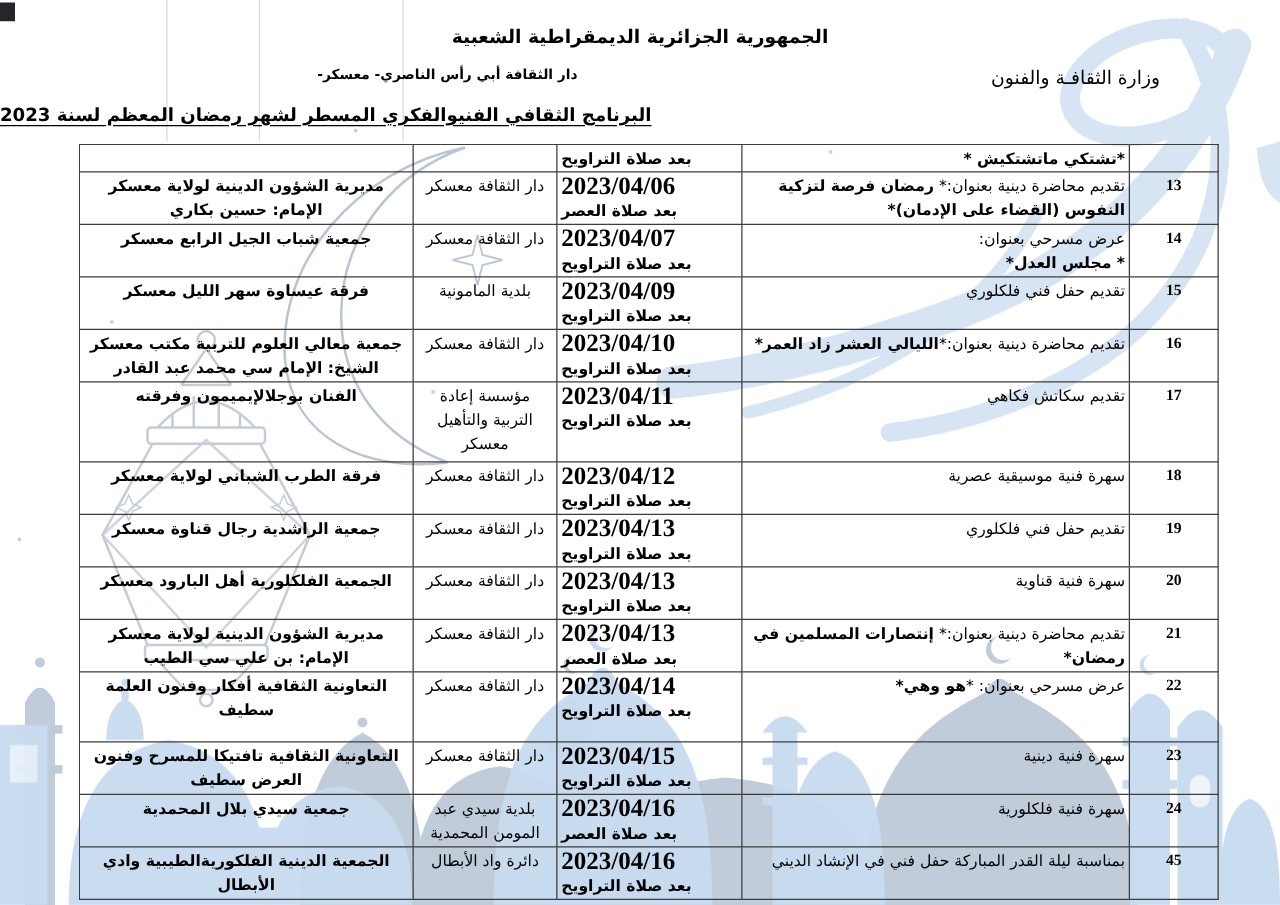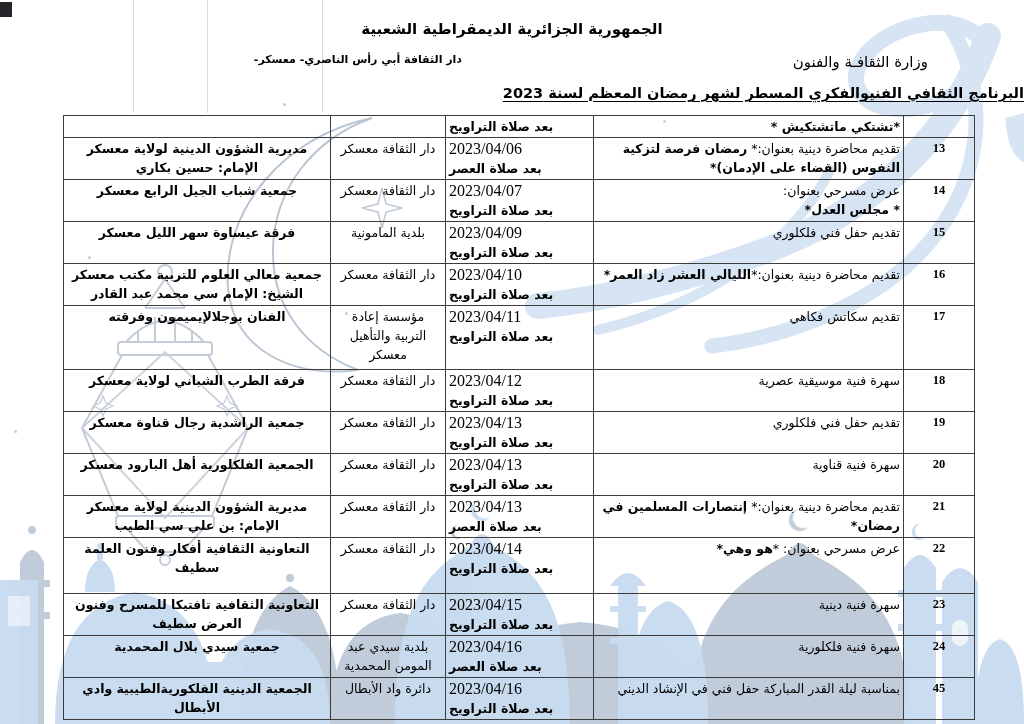--- a/index.html
+++ b/index.html
@@ -10,37 +10,37 @@
   
   .deco{position:absolute;z-index:0;pointer-events:none;}
   .scanline{position:absolute;top:0;height:113px;width:1px;background:#dcdcdc;z-index:0;}
   .corner-mark{position:absolute;left:0;top:2px;width:12px;height:15px;background:#26262a;z-index:0;}
   .dot{position:absolute;width:3px;height:3px;border-radius:50%;background:#c9ced6;z-index:0;}
   
   .header{position:absolute;top:0;left:0;width:1024px;height:113px;z-index:2;}
   .country{position:absolute;top:20px;left:0;right:0;text-align:center;font-weight:bold;font-size:15px;}
   .ministry{position:absolute;top:53px;right:96px;font-weight:normal;font-size:15px;}
   .venue{position:absolute;top:53px;right:562px;font-weight:bold;font-size:11px;}
-  .doc-title{position:absolute;top:85px;left:0;right:0;text-align:right;font-weight:bold;font-size:14.5px;
+  .doc-title{position:absolute;top:85px;left:0;right:0;text-align:left;font-weight:bold;font-size:14.5px;
     text-decoration:underline;text-underline-offset:3px;}
   
   table.program{
     position:absolute;top:115px;left:63px;width:911px;z-index:2;
     border-collapse:collapse;table-layout:fixed;background:transparent;
   }
   table.program td{
     border:1px solid #3c3c3c;vertical-align:top;padding:1px 3px;
     font-size:12.5px;line-height:19px;overflow:hidden;
   }
   td.num{text-align:center;font-family:"Liberation Serif",serif;font-weight:bold;font-size:15px;padding-top:3px;}
   td.act{text-align:right;}
   td.act.center{text-align:right;}
   td.act .b{font-weight:bold;}
   td.date{text-align:left;}
-  .dnum{direction:ltr;font-family:"Liberation Serif",serif;font-weight:normal;font-size:16px;line-height:20px;}
+  .dnum{direction:ltr;font-family:"Liberation Serif",serif;font-weight:bold;font-size:20px;line-height:20px;}
   .dtime{font-weight:bold;font-size:12.5px;line-height:19px;}
   td.loc{text-align:center;}
   td.org{text-align:center;font-weight:bold;}
   tr{height:37px;}
   tr:nth-child(1){height:20px;}
   tr:nth-child(2){height:41px;}
   tr:nth-child(3){height:41px;}
   tr:nth-child(5){height:38px;}
   tr:nth-child(6){height:64px;}
   tr:nth-child(7){height:36px;}

